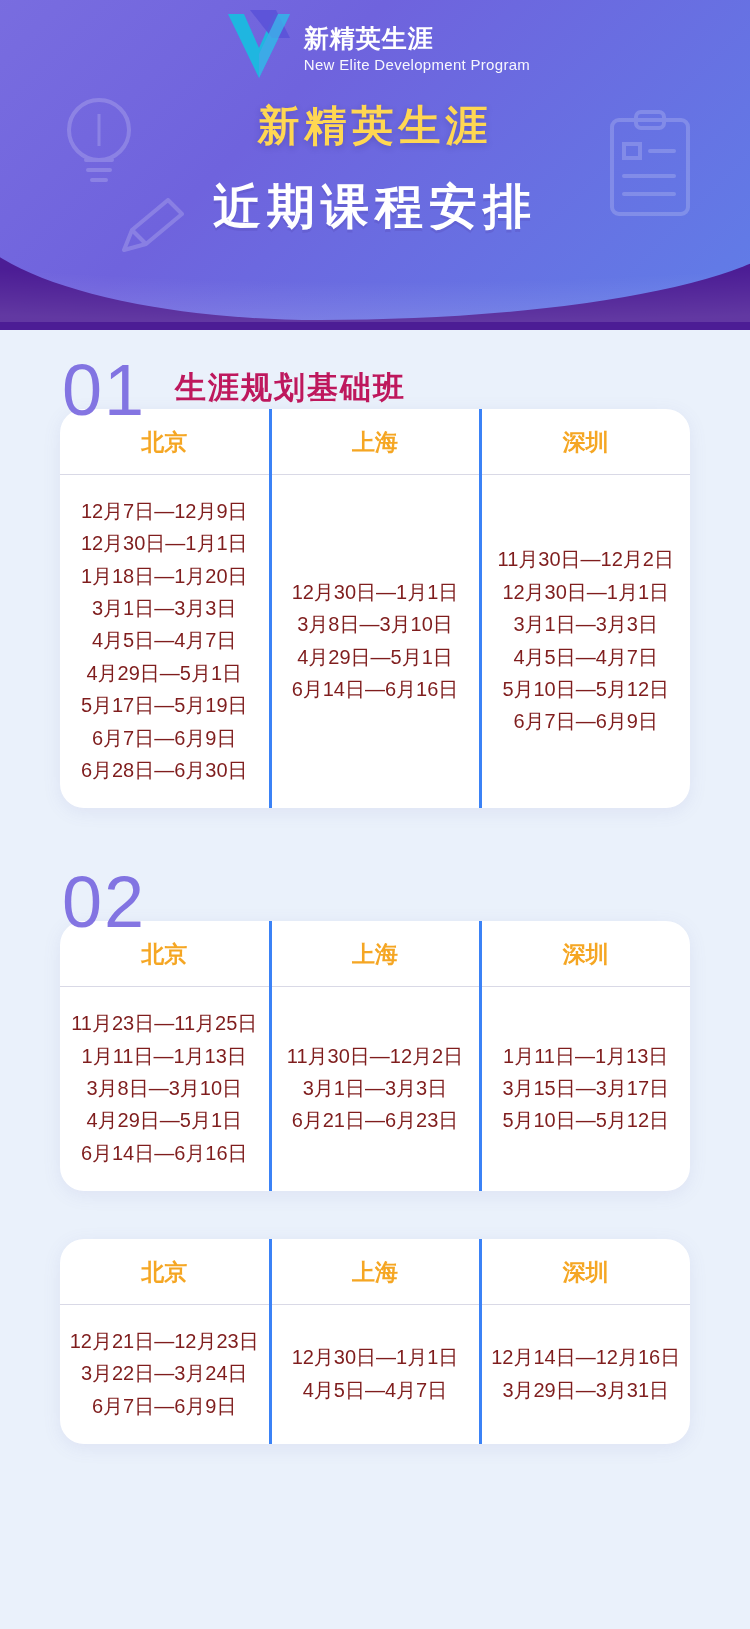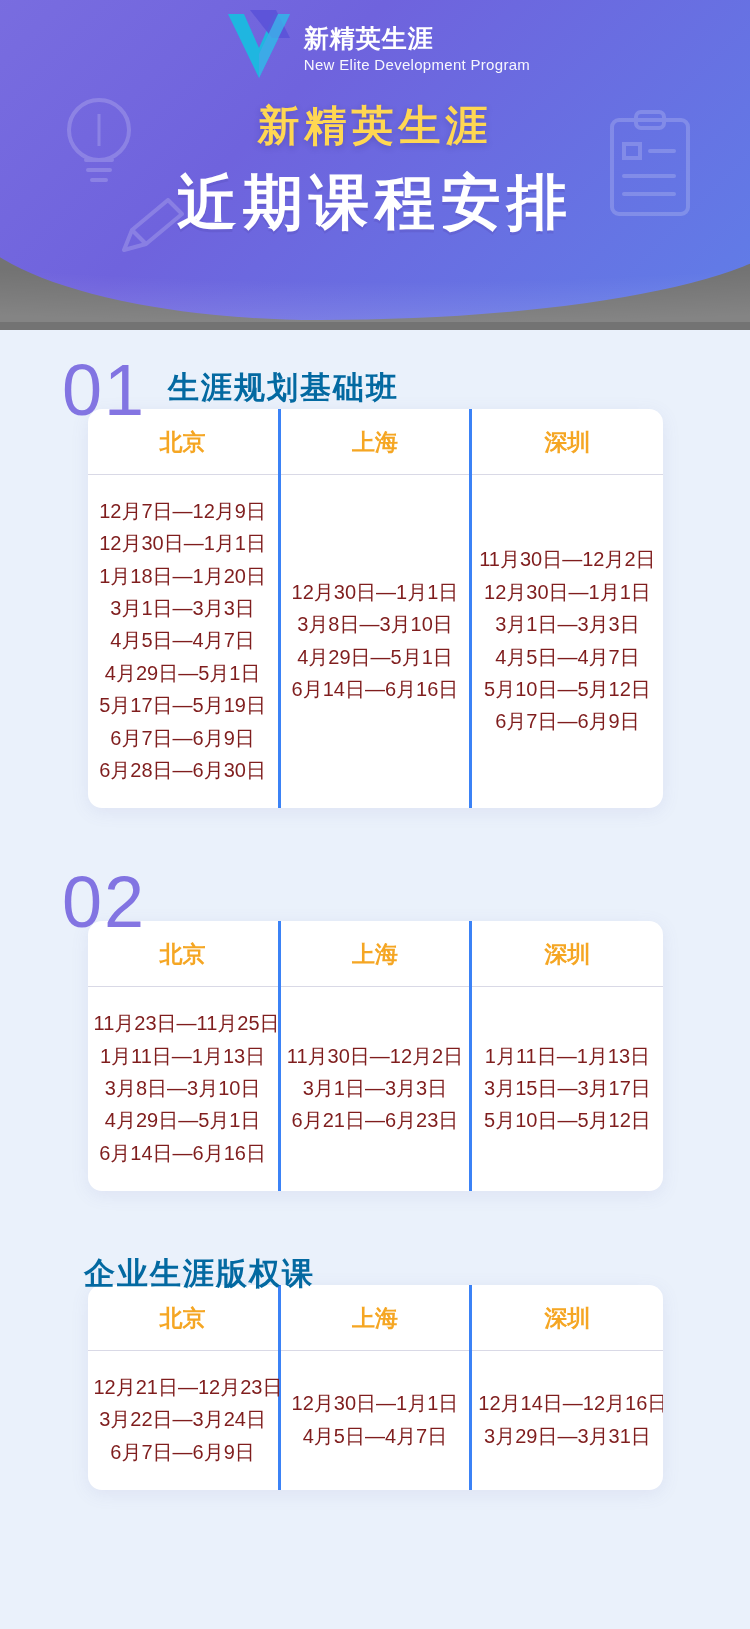--- a/index.html
+++ b/index.html
@@ -9,21 +9,21 @@
     font-family: "Liberation Sans", "DejaVu Sans", sans-serif;
   }
   body { width: 750px; min-height: 1629px; position: relative; overflow-x: hidden; }
 
   
   .header {
     position: relative;
     width: 750px;
     height: 330px;
     overflow: hidden;
-    background: #737373;
+    background: #4c1d95;
   }
   .header-bg {
     position: absolute;
     top: -60px; left: -40px;
     width: 840px; height: 380px;
     background: linear-gradient(135deg, #7b6fe0 0%, #6f63dd 40%, #5f7fe8 100%);
     border-radius: 0 0 60% 45% / 0 0 28% 32%;
   }
   .header-bg::after{
     content:"";
@@ -61,62 +61,63 @@
     text-align: center;
     z-index: 5;
   }
   .title-main {
     font-size: 42px; font-weight: bold; color: #ffd752;
     letter-spacing: 5px;
     text-shadow: 0 2px 6px rgba(40,30,110,.25);
     line-height: 1.25;
   }
   .title-sub {
-    margin-top: 12px;
+    margin-top: 24px;
     display: inline-block;
-    font-size: 60px; font-weight: bold; color: #ffffff;
+    font-size: 48px; font-weight: bold; color: #ffffff;
     letter-spacing: 6px;
     line-height: 1.25;
     text-shadow: 0 3px 0 rgba(90,80,190,.35);
   }
 
   
   .content { padding: 28px 0 40px; }
   .section { margin-bottom: 62px; }
   .section-head {
     display: flex;
     align-items: center;
     padding-left: 62px;
     margin-bottom: -14px;
     position: relative;
     z-index: 3;
+    gap: 7px;
   }
   .section-num {
     font-size: 72px;
     font-weight: normal;
     color: #7a6ae0;
     letter-spacing: 2px;
     line-height: .9;
     font-family: "Liberation Sans", "DejaVu Sans", sans-serif;
     opacity: .92;
   }
   .section-title {
     font-size: 31px;
     font-weight: bold;
-    color: #0369a1;
+    color: #be185d;
     letter-spacing: 2px;
     margin-left: 22px;
     margin-bottom: 4px;
   }
 
   .card {
-    width: 575px;
+    width: 630px;
     margin: 0 auto;
     background: #ffffff;
-    border-radius: 14px;
+    border-radius: 24px;
     box-shadow: 0 4px 18px rgba(110,110,180,.10);
     overflow: hidden;
   }
   table.sched {
     width: 100%;
     border-collapse: collapse;
     table-layout: fixed;
   }
   table.sched th {
     font-size: 23px;
@@ -262,21 +263,20 @@
               <div class="date">5月10日—5月12日</div>
             </td>
           </tr>
         </tbody>
       </table>
     </div>
   </div>
 
   <div class="section">
     <div class="section-head">
-      <div class="section-title">企业生涯版权课</div>
     </div>
     <div class="card">
       <table class="sched">
         <thead>
           <tr>
             <th>北京</th>
             <th>上海</th>
             <th>深圳</th>
           </tr>
         </thead>

